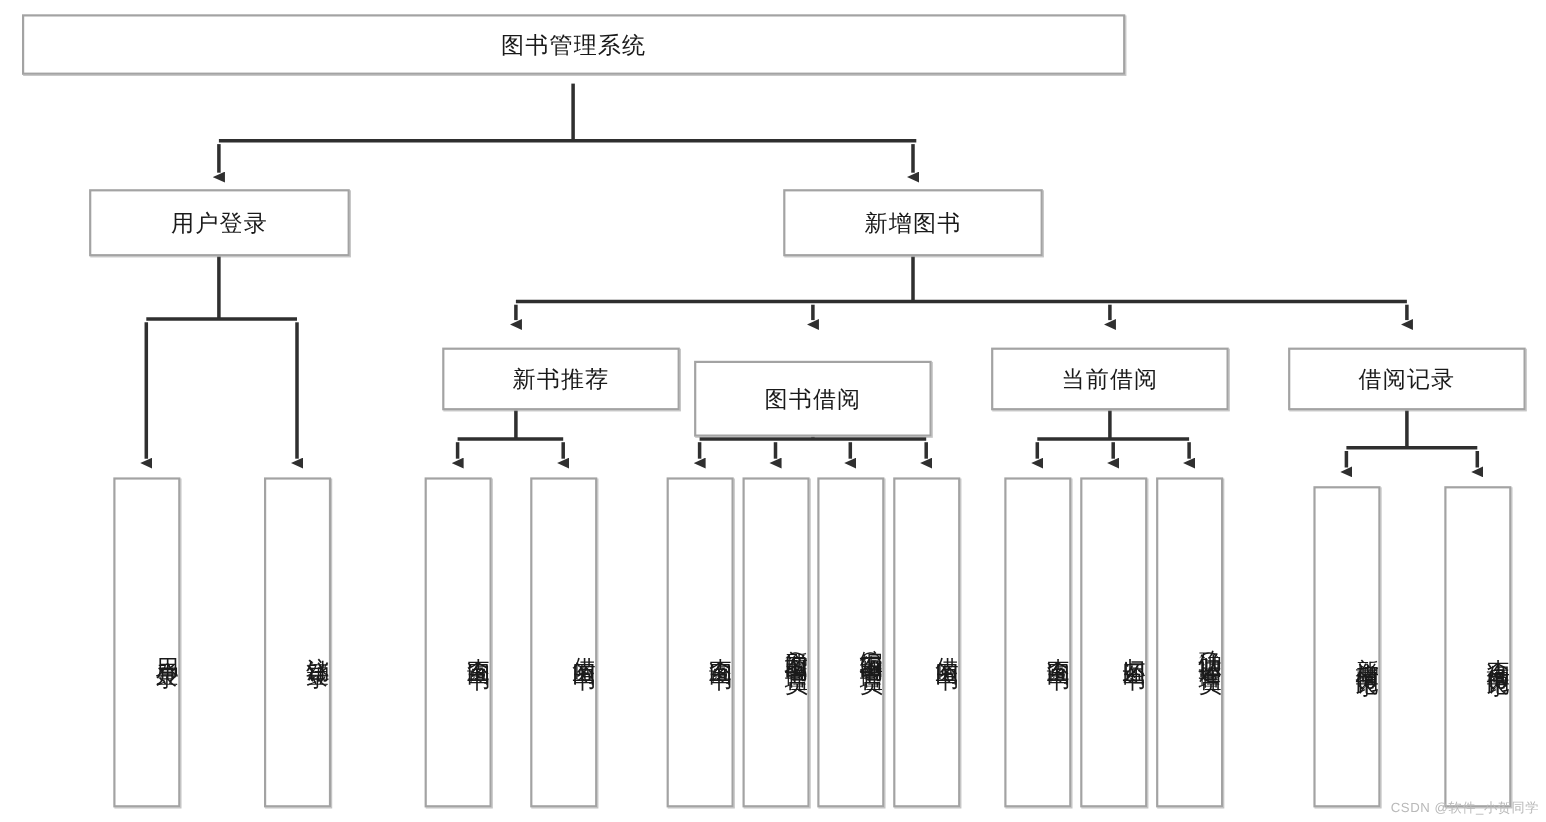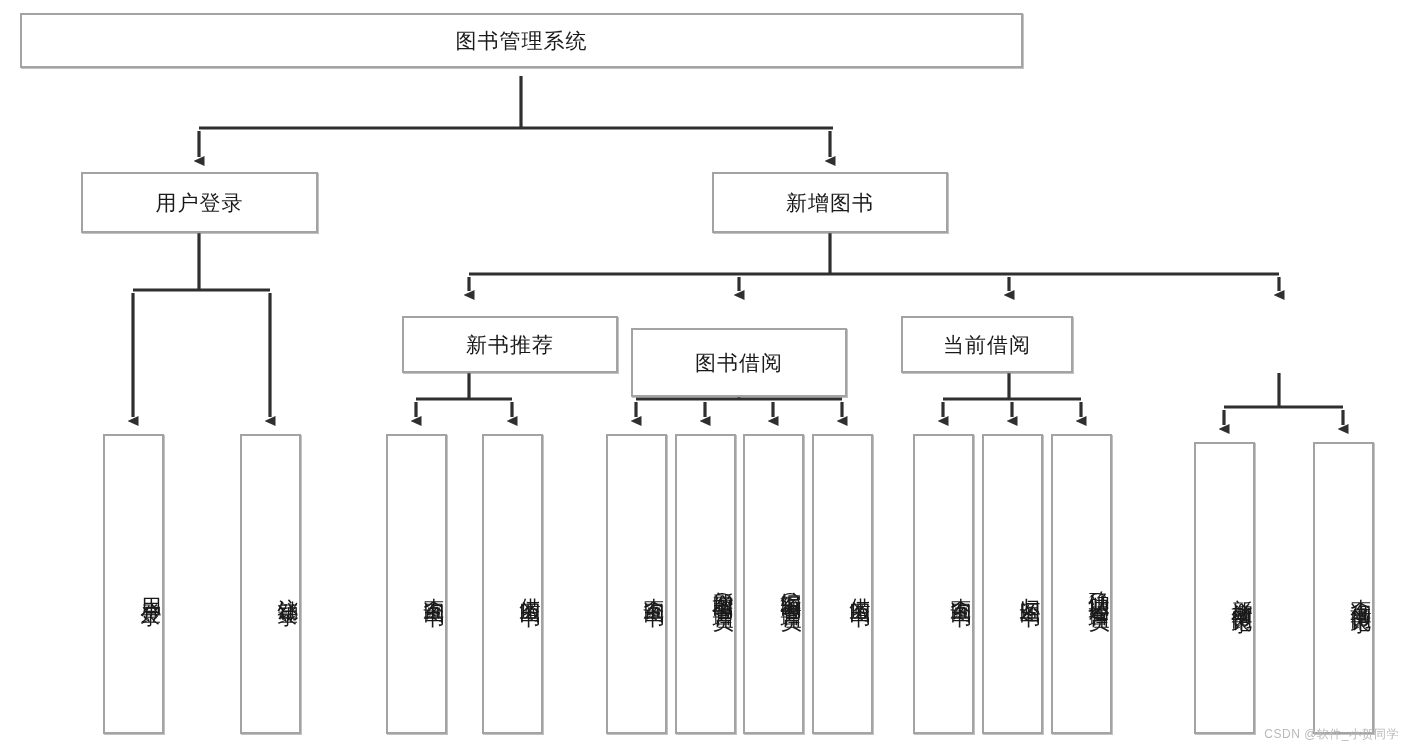--- a/index.html
+++ b/index.html
@@ -122,22 +122,25 @@
   <div class="node h" style="left:712px;top:172px;width:236px;height:61px;">
     <span class="label">新增图书</span>
   </div>
 
   <div class="node h" style="left:361px;top:316px;width:216px;height:57px;margin-left:41px;">
     <span class="label">新书推荐</span>
   </div>
   <div class="node h" style="left:631px;top:328px;width:216px;height:69px;">
     <span class="label">图书借阅</span>
   </div>
-  <div class="node h" style="left:901px;top:316px;width:172px;height:57px;">
+  <div class="node h" style="left:901px;top:316px;width:216px;height:57px;">
     <span class="label">当前借阅</span>
+  </div>
+  <div class="node h" style="left:1171px;top:316px;width:216px;height:57px;">
+    <span class="label">借阅记录</span>
   </div>
 
   <div class="node v" style="left:103px;top:434px;width:61px;height:300px;">
     <span class="label">用户登录</span>
   </div>
   <div class="node v" style="left:240px;top:434px;width:61px;height:300px;">
     <span class="label">注销登录</span>
   </div>
 
   <div class="node v" style="left:386px;top:434px;width:61px;height:300px;">

